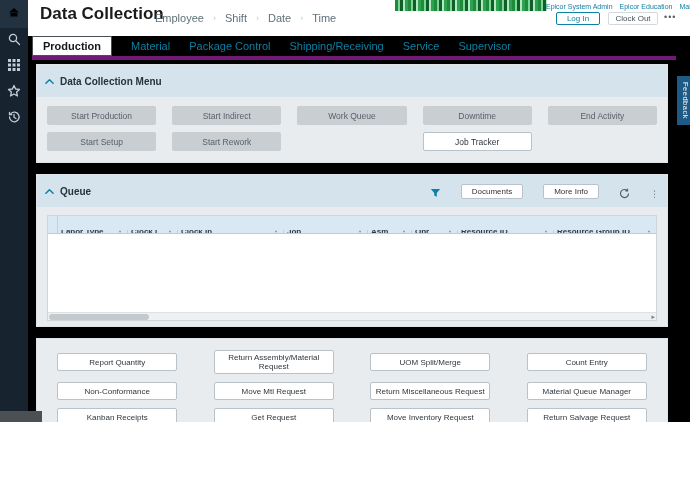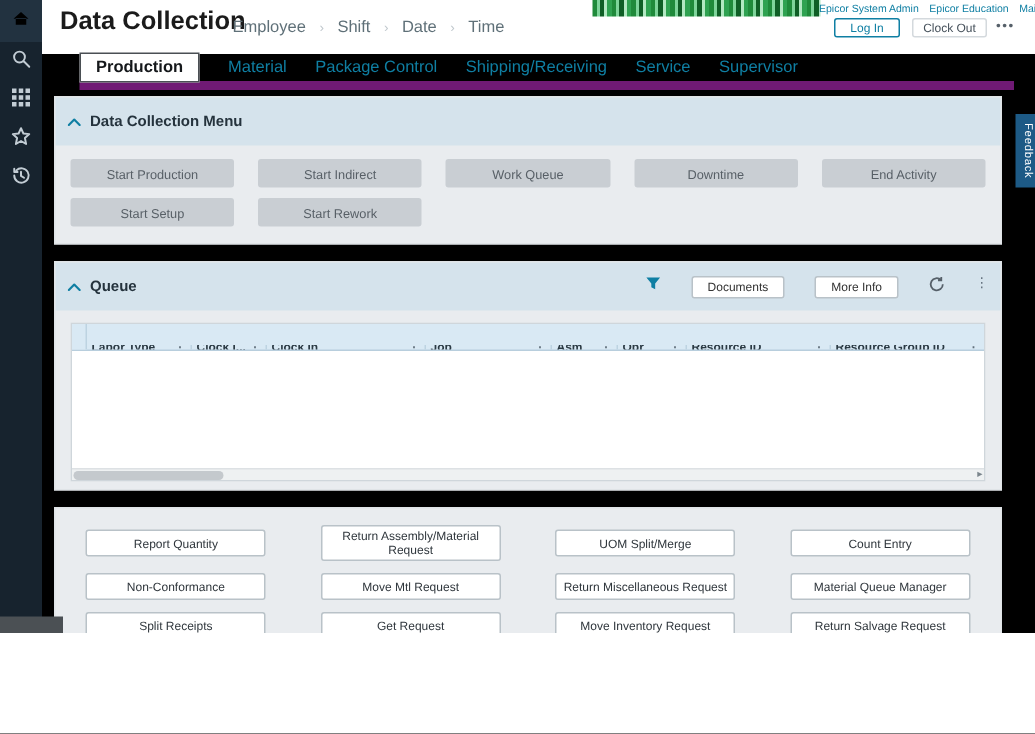--- a/index.html
+++ b/index.html
@@ -28,33 +28,33 @@
   .acct-link{font-size:7px;color:#0f7fa3;cursor:pointer;white-space:nowrap;}
   .btn-login{position:absolute;left:528px;top:12px;width:44px;height:13px;background:#fff;
       border:1px solid #0f7fa3;color:#0f7fa3;font-size:8px;border-radius:2px;
       display:flex;align-items:center;justify-content:center;cursor:pointer;}
   .btn-clockout{position:absolute;left:580px;top:12px;width:50px;height:13px;background:#fff;
       border:1px solid #d4d9dd;color:#45505a;font-size:8px;border-radius:2px;
       display:flex;align-items:center;justify-content:center;cursor:pointer;}
   .overflow-dots{position:absolute;left:636px;top:12px;font-size:9px;color:#566069;letter-spacing:1px;cursor:pointer;}
 
   
-  .tabbar{position:absolute;top:36px;left:25px;right:14px;height:24px;display:flex;align-items:center;
-          gap:19px;border-bottom:6px solid #701a75;}
+  .tabbar{position:absolute;top:36px;left:4px;right:14px;height:24px;display:flex;align-items:center;
+          gap:19px;border-bottom:4px solid #701a75;}
   .tab{font-size:11px;color:#0f7fa3;cursor:pointer;padding:4px 0;white-space:nowrap;}
   .tab.active{border:1px solid #4a4f54;padding:3px 10px;font-weight:700;color:#15181b;background:#fff;}
 
   
   .content{position:absolute;top:64px;left:8px;width:632px;}
   .section{background:#e9ecef;border:1px solid #e0e4e7;margin-bottom:11px;}
   .band{height:20px;background:#d5e3ec;display:flex;align-items:center;padding:16px 8px;gap:6px;}
   .band-chevron{display:flex;align-items:center;cursor:pointer;}
   .band-chevron svg{stroke:#0f7fa3;fill:none;stroke-width:1.6;stroke-linecap:round;stroke-linejoin:round;}
   .band-title{font-size:10px;font-weight:700;color:#25333d;}
-  .band-right{margin-left:auto;display:flex;align-items:flex-start;gap:20px;}
+  .band-right{margin-left:auto;display:flex;align-items:flex-end;gap:20px;}
 
   
   .menu-grid{padding:9px 10px 11px;display:grid;grid-template-columns:repeat(5,1fr);gap:7px 16px;justify-items:center;}
   .btn-grey{width:100%;max-width:118px;height:19px;background:#c9ced3;border:none;border-radius:2px;
       color:#575f66;font-size:8.5px;display:flex;align-items:center;justify-content:center;cursor:pointer;
       font-family:"Liberation Sans",sans-serif;}
   .btn-white{width:100%;max-width:118px;height:19px;background:#fff;border:1px solid #b9c2c8;border-radius:2px;
       color:#2f363c;font-size:8.5px;display:flex;align-items:center;justify-content:center;cursor:pointer;
       font-family:"Liberation Sans",sans-serif;}
 
@@ -216,20 +216,21 @@
         </div>
         <div class="menu-grid">
           <button class="btn-grey">Start Production</button>
           <button class="btn-grey">Start Indirect</button>
           <button class="btn-grey">Work Queue</button>
           <button class="btn-grey">Downtime</button>
           <button class="btn-grey">End Activity</button>
           <button class="btn-grey">Start Setup</button>
           <button class="btn-grey">Start Rework</button>
           <div></div>
+          <button class="btn-white">Job Tracker</button>
         </div>
       </div>
 
       <div class="section">
         <div class="band">
           <span class="band-chevron">
             <svg width="9" height="7" viewBox="0 0 10 7">
                 <polyline points="1,5.5 5,1.5 9,5.5"></polyline>
               </svg>
           </span>
@@ -298,21 +299,21 @@
       <div class="section">
         <div class="apps-grid">
           <button class="btn-app">Report Quantity</button>
           <button class="btn-app">Return Assembly/Material Request</button>
           <button class="btn-app">UOM Split/Merge</button>
           <button class="btn-app">Count Entry</button>
           <button class="btn-app">Non-Conformance</button>
           <button class="btn-app">Move Mtl Request</button>
           <button class="btn-app">Return Miscellaneous Request</button>
           <button class="btn-app">Material Queue Manager</button>
-          <button class="btn-app">Split Receipts</button>
+          <button class="btn-app">Kanban Receipts</button>
           <button class="btn-app">Get Request</button>
           <button class="btn-app">Move Inventory Request</button>
           <button class="btn-app">Return Salvage Request</button>
         </div>
       </div>
 
     </div>
   </div>
 
   <div class="feedback-tab">Feedback</div>

